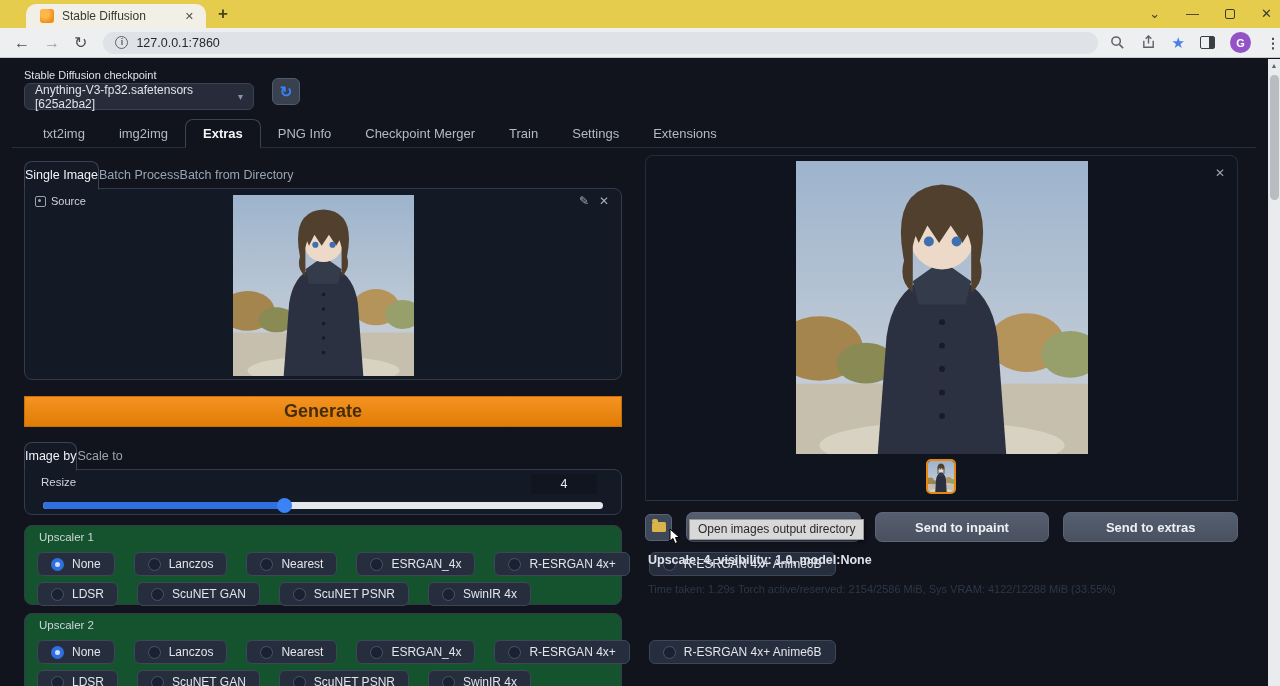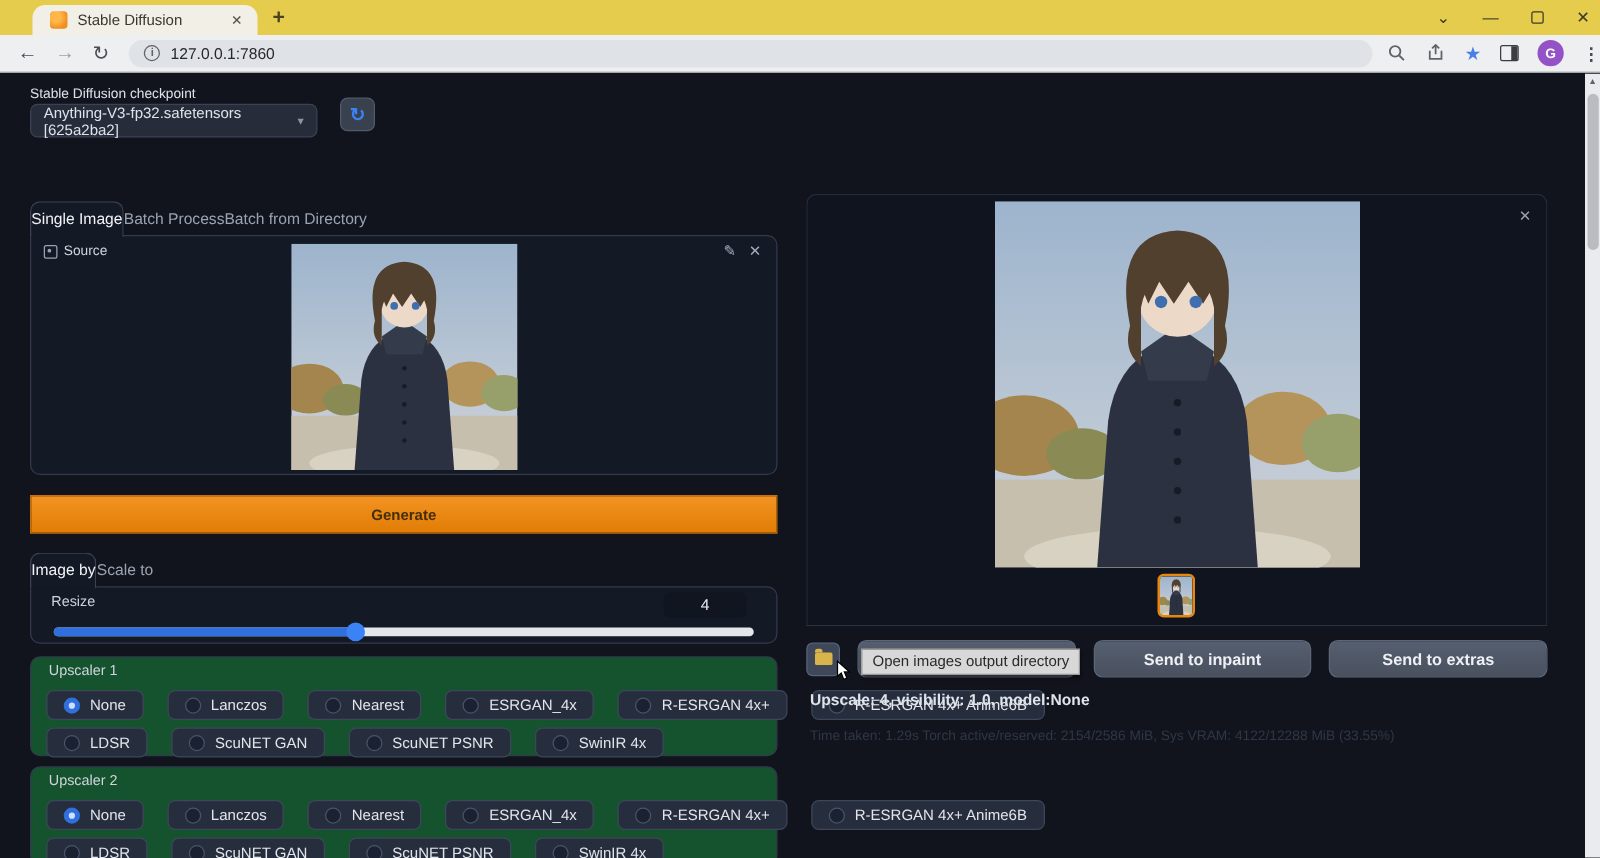--- a/index.html
+++ b/index.html
@@ -69,21 +69,21 @@
     border:1px solid #323a4c; border-radius:0 8px 8px 8px; margin-top:-1px; }
   .src-head { position:absolute; left:10px; top:6px; display:flex; align-items:center; gap:5px; }
   .img-ic { width:11px; height:11px; border:1.3px solid #9aa3b2; border-radius:2px; position:relative; }
   .img-ic::after { content:""; position:absolute; left:2px; top:2px; width:3px; height:3px; border-radius:50%; background:#9aa3b2; }
   .src-label { font-size:11px; color:#cfd4dd; }
   .src-tools { position:absolute; right:12px; top:5px; display:flex; gap:10px; color:#a6adba; font-size:12px; }
   .src-img { position:absolute; left:208px; top:6px; width:181px; height:181px; }
 
   .generate-btn { margin-top:16px; width:598px; height:31px; border-radius:0;
     background:linear-gradient(#f49322,#e07d06); border:1px solid #c96f06;
-    color:#462d08; font-weight:bold; font-size:12px; display:flex; align-items:center; justify-content:center; }
+    color:#462d08; font-weight:bold; font-size:18px; display:flex; align-items:center; justify-content:center; }
 
   .scale-tabs { margin-top:14px; }
   .resize-panel { position:relative; width:598px; height:46px; background:#141926;
     border:1px solid #323a4c; border-radius:0 8px 8px 8px; margin-top:-1px; }
   .resize-label { position:absolute; left:16px; top:6px; font-size:11.5px; color:#cfd4dd; }
   .resize-value { position:absolute; right:24px; top:4px; width:66px; height:20px; background:#10151f;
     border-radius:4px; color:#e8ebf0; font-size:12.5px; display:flex; align-items:center; justify-content:center; }
   .slider { position:absolute; left:18px; right:18px; top:32px; height:7px; border-radius:4px; background:#e3e6ea; }
   .slider-fill { position:absolute; left:0; top:0; height:7px; width:43%; background:#2f6fde; border-radius:4px 0 0 4px; }
   .slider-thumb { position:absolute; left:calc(43% - 7px); top:-4px; width:15px; height:15px;
@@ -206,20 +206,30 @@
 
   <div class="ckpt-label">Stable Diffusion checkpoint</div>
   <div class="ckpt-select">
     <span>Anything-V3-fp32.safetensors [625a2ba2]</span>
     <span class="chev">▾</span>
   </div>
   <div class="refresh-btn">
     <span>↻</span>
   </div>
 
+  <div class="main-tabs">
+    <span class="mtab">txt2img</span>
+    <span class="mtab">img2img</span>
+    <span class="mtab active">Extras</span>
+    <span class="mtab">PNG Info</span>
+    <span class="mtab">Checkpoint Merger</span>
+    <span class="mtab">Train</span>
+    <span class="mtab">Settings</span>
+    <span class="mtab">Extensions</span>
+  </div>
 
   <div class="left-col">
     <div class="subtabs">
       <span class="stab active">Single Image</span>
       <span class="stab">Batch Process</span>
       <span class="stab">Batch from Directory</span>
     </div>
 
     <div class="source-panel">
       <div class="src-head">

